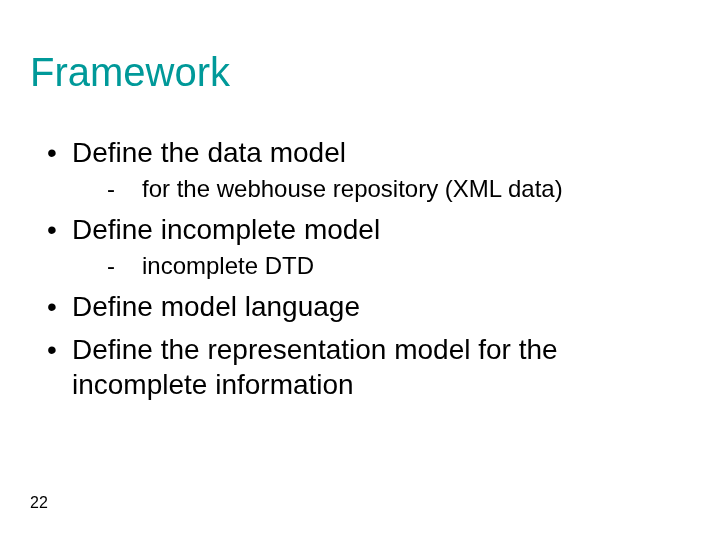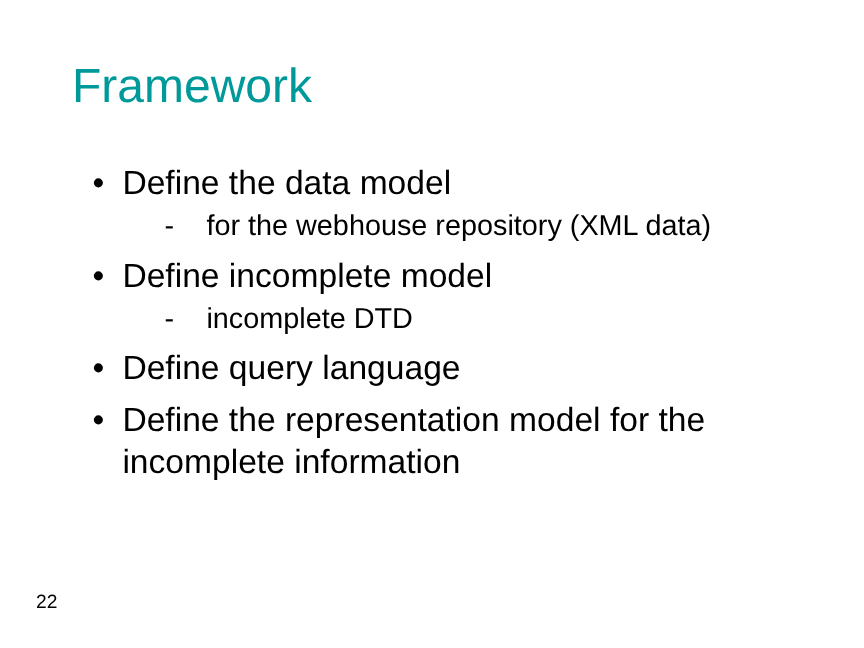--- a/index.html
+++ b/index.html
@@ -9,21 +9,21 @@
     height: 540px;
     background: #ffffff;
     font-family: "Comic Sans MS", "Comic Sans", cursive, sans-serif;
     color: #000000;
   }
   .slide {
     position: relative;
     width: 720px;
     height: 524px;
     box-sizing: border-box;
-    padding: 50px 50px 0 60px;
+    padding: 50px 50px 0 30px;
   }
   .title {
     color: #009999;
     font-size: 40px;
     margin: 0 0 40px 0;
     font-weight: normal;
   }
   ul.top {
     list-style: none;
     padding: 0;
@@ -88,21 +88,21 @@
     </li>
     <li>
       <span>Define incomplete model</span>
       <ul class="sub">
         <li>
           <span>incomplete DTD</span>
         </li>
       </ul>
     </li>
     <li>
-      <span>Define query language</span>
+      <span>Define model language</span>
     </li>
     <li>
       <span>Define the representation model for the incomplete information</span>
     </li>
   </ul>
 
   <div class="page-num">22</div>
 </div>
 
 </body></html>

